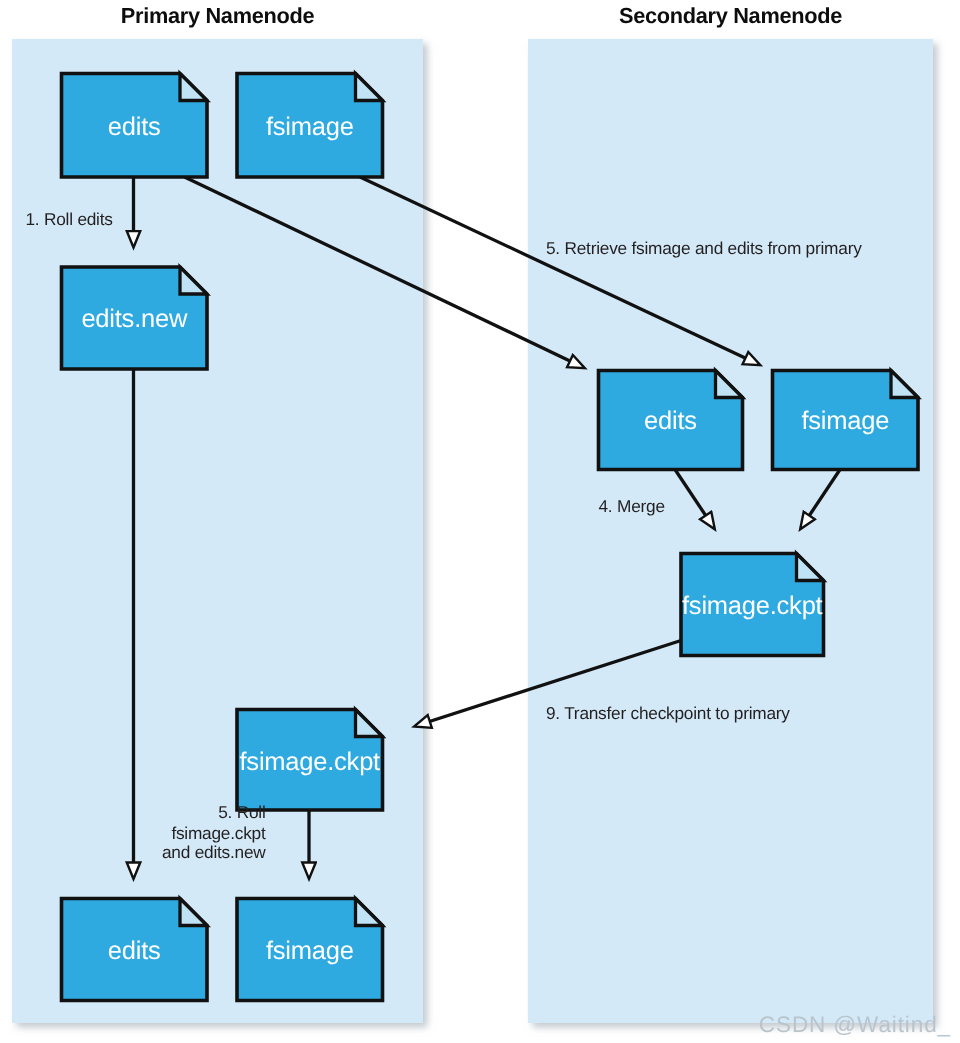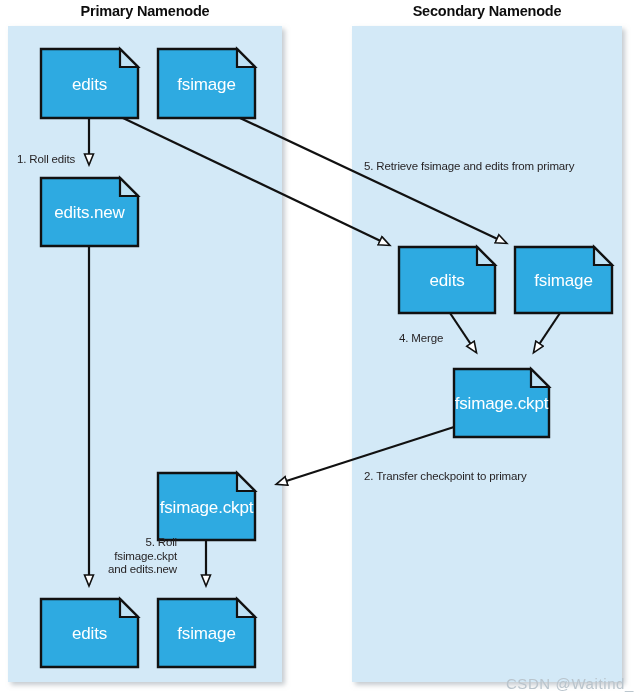--- a/index.html
+++ b/index.html
@@ -142,23 +142,23 @@
       <div class="node-label" style="left: 158px; top: 74.5px; width: 97px;">fsimage</div>
       <div class="node-label" style="left: 41px; top: 203px; width: 97px;">edits.new</div>
       <div class="node-label" style="left: 158px; top: 497.5px; width: 97px;">fsimage.ckpt</div>
       <div class="node-label" style="left: 41px; top: 624px; width: 97px;">edits</div>
       <div class="node-label" style="left: 158px; top: 624px; width: 97px;">fsimage</div>
       <div class="node-label" style="left: 399px; top: 271px; width: 96px;">edits</div>
       <div class="node-label" style="left: 515px; top: 271px; width: 97px;">fsimage</div>
       <div class="node-label" style="left: 454px; top: 394px; width: 95px;">fsimage.ckpt</div>
     </div>
   <div id="step-labels">
-      <div class="step-label" style="left: 17px; top: 141px; margin-top: 12px;">1. Roll edits</div>
+      <div class="step-label" style="left: 17px; top: 141px;">1. Roll edits</div>
       <div class="step-label" style="left: 364px; top: 160px;">5. Retrieve fsimage and edits from primary</div>
       <div class="step-label" style="left: 399px; top: 332px;">4. Merge</div>
-      <div class="step-label" style="left: 364px; top: 470px;">2. Transfer checkpoint to primary</div>
+      <div class="step-label" style="left: 364px; top: 470px;">9. Transfer checkpoint to primary</div>
       <div class="step-label" style="left: 108px; top: 536px; text-align: right;">5. Roll
 fsimage.ckpt
 and edits.new</div>
     </div>
 
   <div class="watermark">CSDN @Waitind_</div>
 </div>
 
 </body></html>

